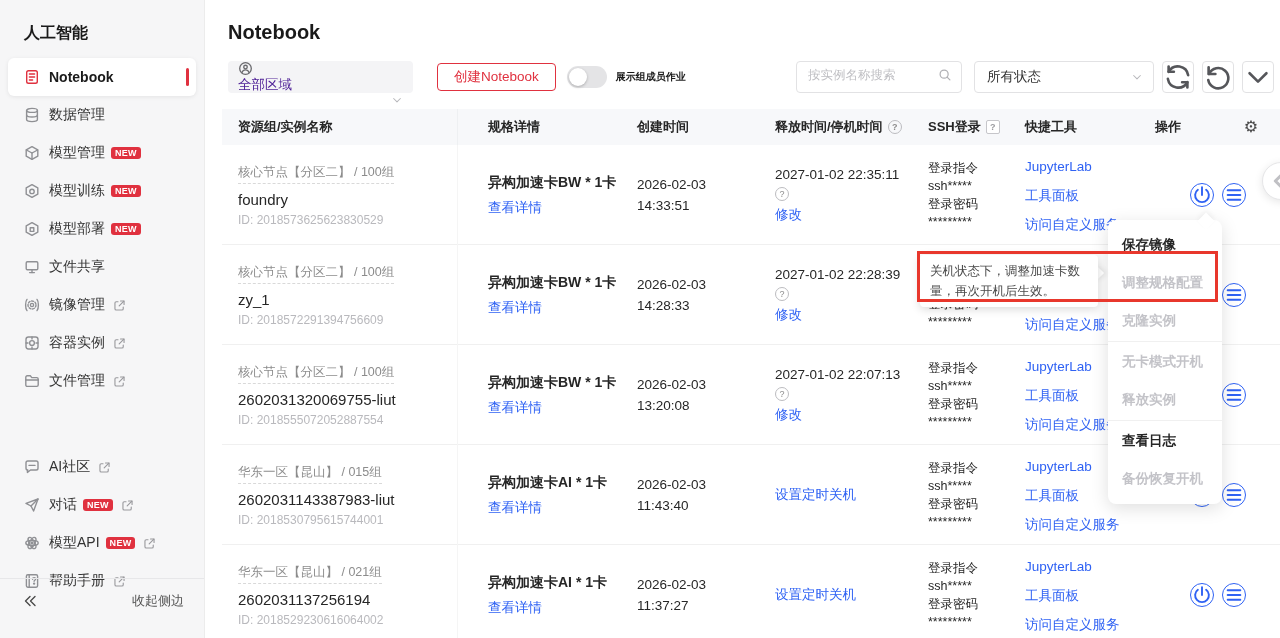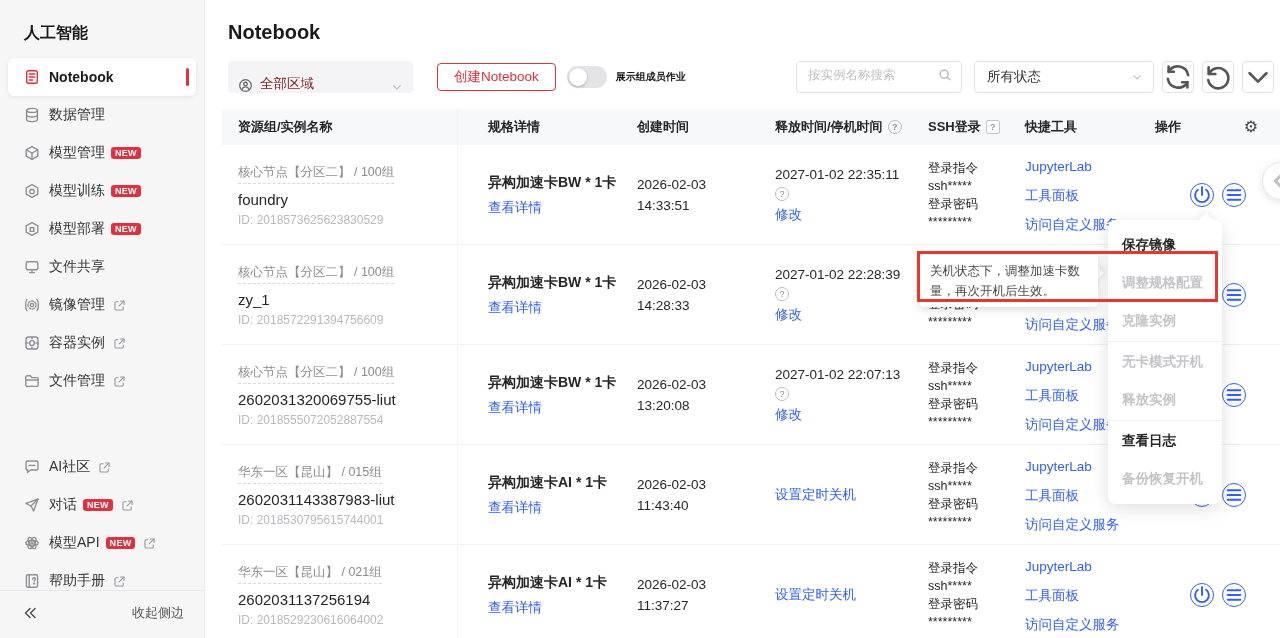--- a/index.html
+++ b/index.html
@@ -14,29 +14,29 @@
   .nav-item .ic { width:16px; height:16px; color:#8f9094; margin-right:9px; flex:0 0 16px; display:inline-flex; }
   .nav-item .ic svg { width:16px; height:16px; }
   .nav-item.selected { background:#fff; box-shadow:0 1px 4px rgba(0,0,0,.08); font-weight:bold; color:#1a1a1a; }
   .nav-item.selected .ic { color:#e0313f; }
   .nav-item .redbar { display:none; }
   .nav-item.selected .redbar { display:block; position:absolute; right:7px; top:10px; width:3px; height:18px; border-radius:2px; background:#e0313f; }
   .badge-new { background:#e0313f; color:#fff; font-size:9px; font-weight:bold; border-radius:3px; padding:2px 4px 1px; margin-left:6px; line-height:1; letter-spacing:.3px; }
   .ext { width:13px; height:13px; color:#9a9a9e; margin-left:8px; display:inline-flex; }
   .ext svg { width:13px; height:13px; }
   .gap-before { margin-top:48px; }
-  .sidebar-footer { position:absolute; left:0; bottom:4px; width:100%; height:44px; border-top:1px solid #e7e7e9; display:flex; align-items:center; justify-content:space-between; padding:0 20px 0 22px; }
+  .sidebar-footer { position:absolute; left:0; bottom:16px; width:100%; height:44px; border-top:1px solid #e7e7e9; display:flex; align-items:center; justify-content:space-between; padding:0 20px 0 22px; }
   .collapse-chevrons { width:16px; height:16px; color:#4a4a4a; }
   .collapse-label { font-size:13px; color:#555; }
 
   
   .main { position:absolute; left:205px; top:0; width:1075px; height:638px; background:#fff; }
   .page-title { font-size:20px; font-weight:bold; color:#1a1a1a; margin:21px 0 0 23px; }
   .toolbar { display:flex; align-items:center; height:32px; margin:17px 6px 0 23px; }
-  .region-select { width:185px; height:32px; background:#f4f4f6; border-radius:4px; display:flex; align-items:flex-end; padding:0 10px; font-size:13.5px; color:#7f1d1d; cursor:pointer; }
+  .region-select { width:185px; height:32px; background:#f4f4f6; border-radius:4px; display:flex; align-items:flex-start; padding:0 10px; font-size:13.5px; color:#4c1d95; cursor:pointer;flex-direction:column; }
   .region-select .ic { width:15px; height:15px; color:#6a6a6e; margin-right:7px; display:inline-flex; }
   .region-select .chev { margin-left:auto; color:#b8b8bc; width:12px; height:12px; }
   .btn-create { margin-left:24px; height:28px; padding:0 16px; background:#fff; border:1px solid #e0313f; color:#e0313f; border-radius:4px; font-size:13.5px; cursor:pointer; font-family:inherit; }
   .toggle { margin-left:11px; width:40px; height:22px; border-radius:11px; background:#e4e4e6; position:relative; cursor:pointer; flex:0 0 40px; }
   .toggle .knob { position:absolute; left:2px; top:2px; width:18px; height:18px; border-radius:50%; background:#fff; box-shadow:0 1px 3px rgba(0,0,0,.25); }
   .toggle-label { margin-left:9px; font-size:10px; color:#1a1a1a; font-weight:bold; }
   .tb-spacer { flex:1; }
   .search-box { width:166px; height:32px; border:1px solid #e2e2e4; border-radius:4px; display:flex; align-items:center; padding:0 9px 4px 11px; }
   .search-box input { border:none; outline:none; flex:1; font-size:12.5px; color:#333; font-family:inherit; width:100px; background:transparent; }
   .search-box input::placeholder { color:#bfbfc3; }

